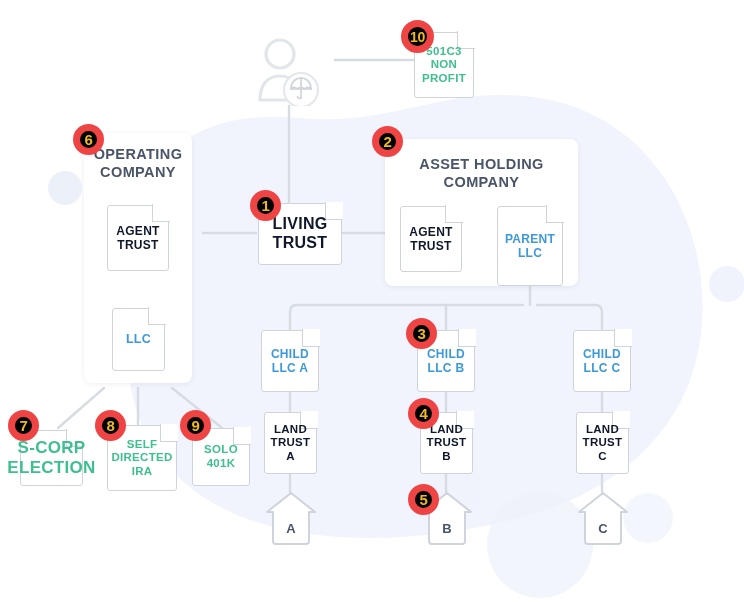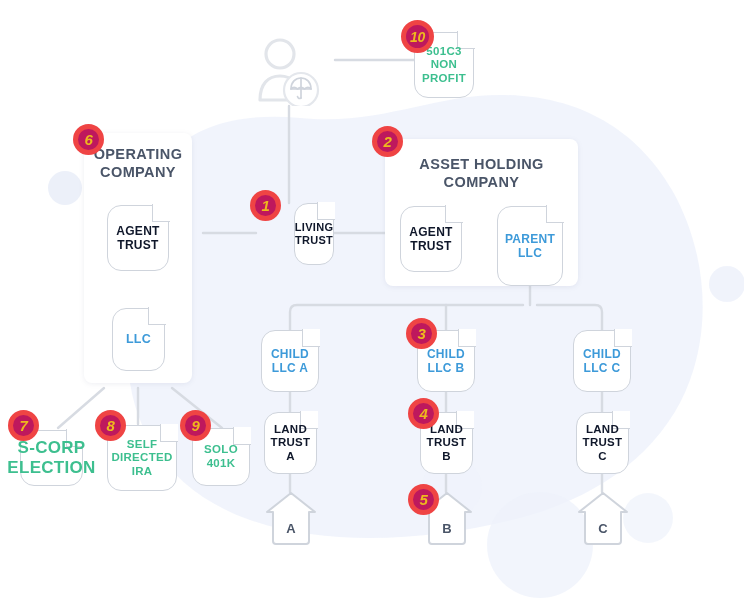--- a/index.html
+++ b/index.html
@@ -33,21 +33,21 @@
     text-align:center;
     line-height:1.22;
     font-size:14.5px;
   }
 
   
   .doc{
     position:absolute;z-index:4;
     background:#ffffff;
     border:1.6px solid #cfd4dc;
-    border-radius:14px;
+    border-radius:3px;
     box-sizing:border-box;
     display:flex;align-items:center;justify-content:center;
     text-align:center;
     font-weight:bold;
     line-height:1.18;
     letter-spacing:.3px;
   }
   .doc .docnotch{
     position:absolute;top:-1.6px;right:-1.6px;
     width:18px;height:18px;
@@ -68,29 +68,28 @@
   .house .hlbl{
     position:absolute;left:0;right:0;bottom:10px;
     text-align:center;
     color:#4a5568;font-weight:bold;font-size:13px;
   }
 
   
   .badge{
     position:absolute;z-index:9;
     border-radius:50%;
-    background:#be185d;
-    border:5px solid #ef4444;
+    background:#000000;
+    border:7px solid #ef4444;
     box-sizing:border-box;
     display:flex;align-items:center;justify-content:center;
     color:#eeb81e;
     font-weight:bold;
     font-size:15px;
     letter-spacing:-.3px;
-    font-style:italic;
   }
 
   
   #person{position:absolute;z-index:3;}
 </style>
 </head>
 <body>
 
 <div id="stage">
 
@@ -170,21 +169,21 @@
   <div class="doc green" style="left:414px;top:32px;width:60px;height:66px;font-size:11.5px;">
     <div class="docnotch"></div>
     <div class="lbl">
       <div>501C3</div>
       <div>NON</div>
       <div>PROFIT</div>
     </div>
   </div>
   <div class="badge" style="left:401px;top:20px;width:33px;height:33px;font-size:14px;">10</div>
 
-  <div class="doc gold" style="left:258px;top:203px;width:40px;height:62px;font-size:11px;margin-left:36px;">
+  <div class="doc gold" style="left:258px;top:203px;width:84px;height:62px;font-size:16px;">
     <div class="docnotch"></div>
     <div class="lbl">
       <div>LIVING</div>
       <div>TRUST</div>
     </div>
   </div>
   <div class="badge" style="left:250px;top:190px;width:31px;height:31px;">1</div>
 
   <div class="doc gold" style="left:107px;top:205px;width:62px;height:66px;font-size:12px;">
     <div class="docnotch"></div>

